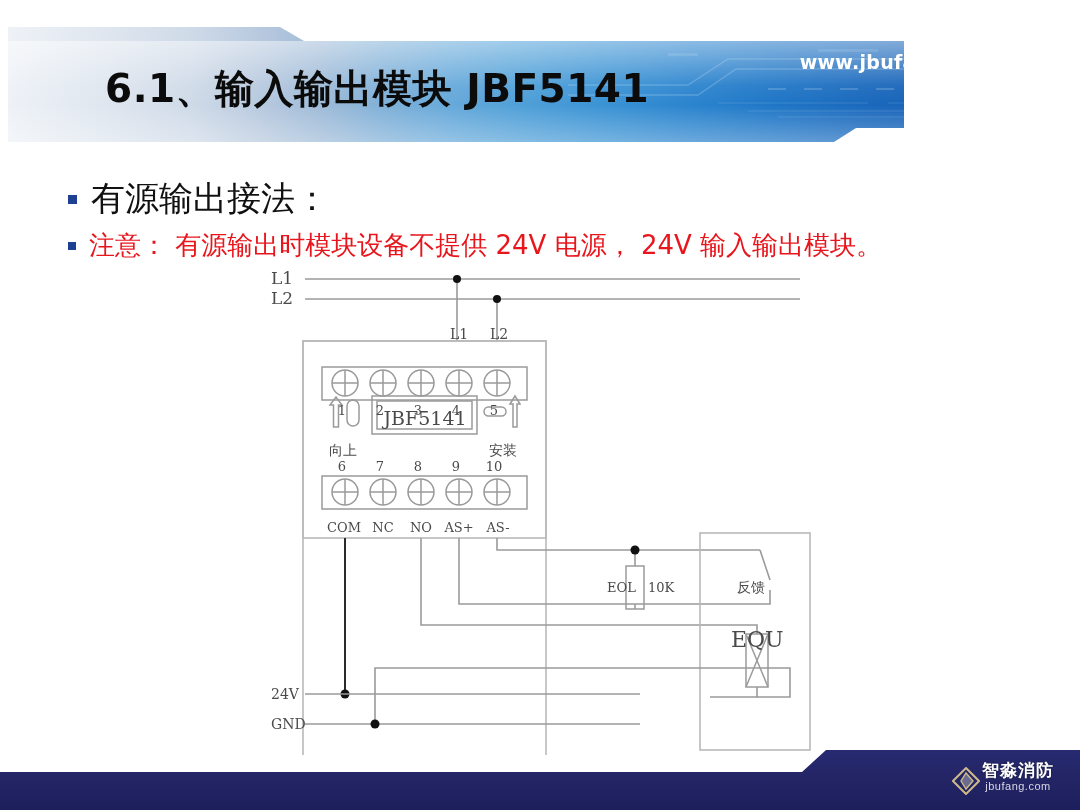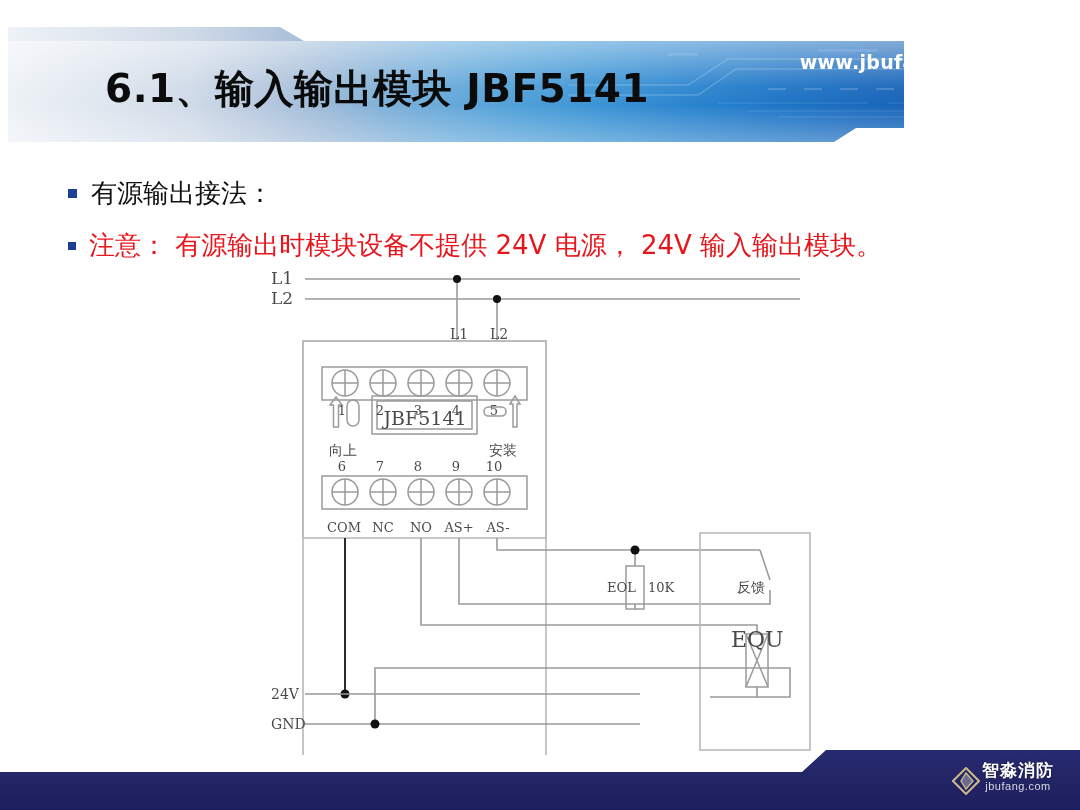--- a/index.html
+++ b/index.html
@@ -61,21 +61,21 @@
     letter-spacing:.5px;white-space:nowrap;
     font-family:"DejaVu Sans","Liberation Sans",sans-serif;
   }
 
   
   .bullet-row{position:absolute;display:flex;align-items:center;}
   .bullet-sq{
     width:9px;height:9px;background:#1f3f92;flex:0 0 auto;margin-right:14px;
   }
   .b1{left:68px;top:176px;}
-  .b1 .txt{font-size:26px;color:#111;font-family:"DejaVu Sans","Liberation Sans",sans-serif;white-space:nowrap;}
+  .b1 .txt{font-size:34px;color:#111;font-family:"DejaVu Sans","Liberation Sans",sans-serif;white-space:nowrap;}
   .b2{left:68px;top:228px;}
   .b2 .bullet-sq{width:8px;height:8px;margin-right:13px;}
   .b2 .txt{font-size:26px;color:#e8161c;font-family:"DejaVu Sans","Liberation Sans",sans-serif;white-space:nowrap;}
 
   
   .diagram{position:absolute;left:0;top:255px;width:880px;height:500px;}
   .diagram svg{display:block;}
 
   
   .footer-band{

